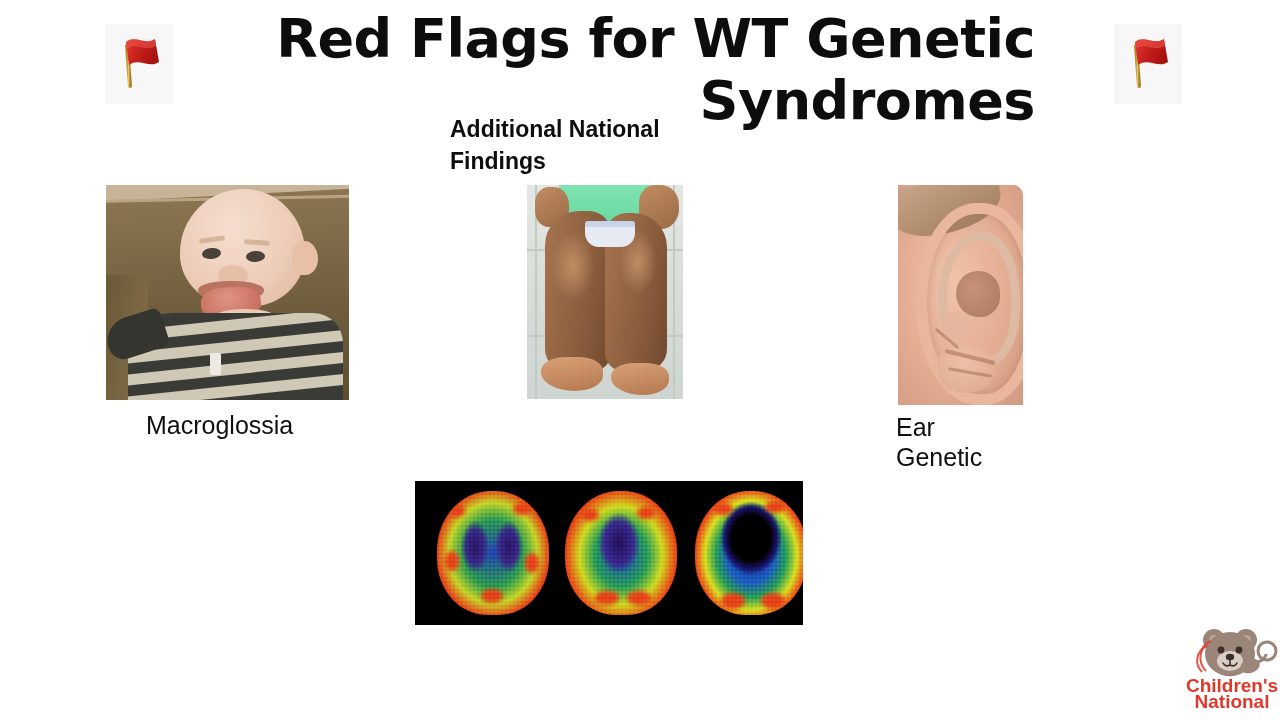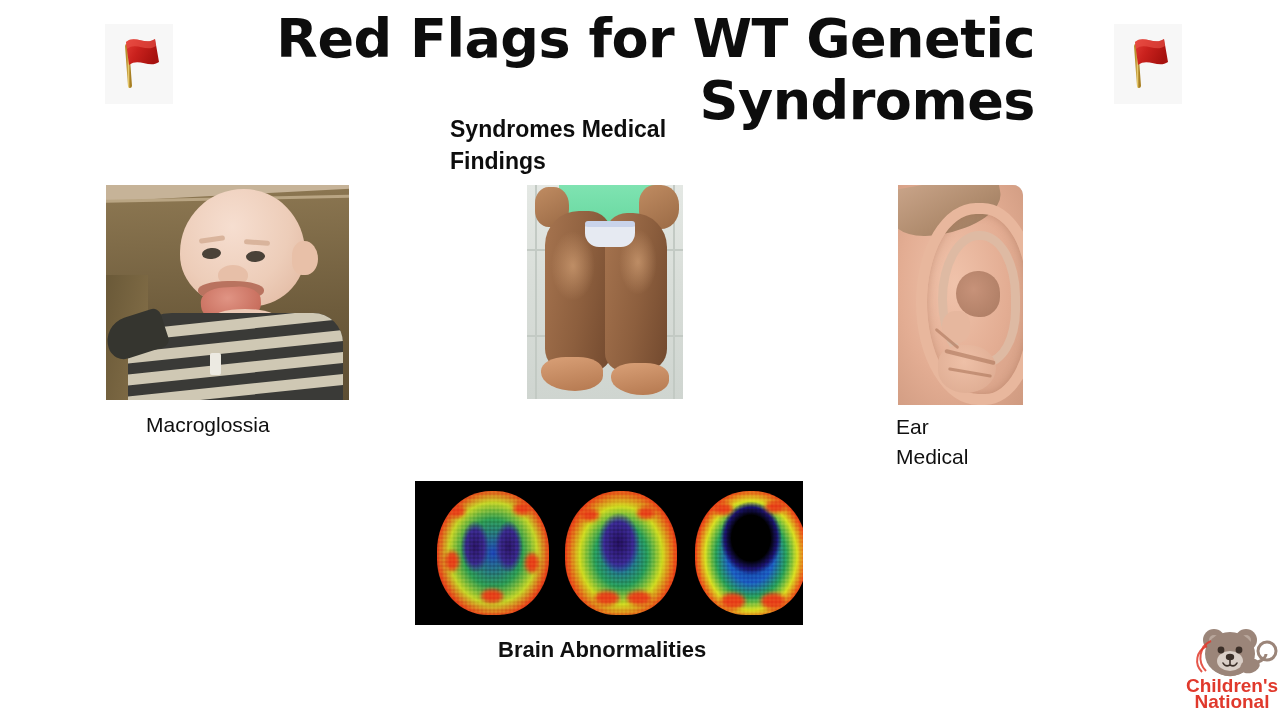--- a/index.html
+++ b/index.html
@@ -262,21 +262,21 @@
   }
   .gyri span {
     position:absolute; background:#e8441a; border-radius:50%;
     filter: blur(2px);
   }
 
   
   .caption {
     position: absolute;
     font-family: "Liberation Sans", sans-serif;
-    font-size: 21px;
+    font-size: 25px;
     line-height: 30px;
     color: #101010;
     z-index: 3;
   }
   #cap-macroglossia { left: 146px; top: 410px; width: 130px; }
   #cap-hemihypertrophy { left: 532px; top: 410px; width: 230px; white-space: nowrap; }
   #cap-ear { left: 896px; top: 412px; width: 110px; }
   #cap-brain {
     left: 498px; top: 634px; width: 230px;
     font-weight: 700; font-size: 22px; line-height: 32px;
@@ -326,21 +326,21 @@
         </linearGradient>
       </defs>
       <path d="M22 22 L25 62" stroke="url(#poleGradR)" stroke-width="4" stroke-linecap="round" fill="none"></path>
       <path d="M21 18 C30 10, 40 22, 50 15 L54 38 C44 45, 34 33, 24 41 Z" fill="url(#flagGradR)"></path>
       <path d="M21 18 C30 10, 40 22, 50 15 L51 22 C41 29, 31 17, 22 25 Z" fill="#ef5a4e" opacity="0.55"></path>
     </svg>
   </div>
 
   <div class="slide-title">Red Flags for WT Genetic Syndromes</div>
 
-  <div class="subtitle">Syndromes Medical Findings</div>
+  <div class="subtitle">Additional National Findings</div>
 
   <div class="photo" id="photo-macroglossia">
     <div class="couch"></div>
     <div class="couch-seam"></div>
     <div class="couch-left"></div>
     <div class="baby-head"></div>
     <div class="baby-ear"></div>
     <div class="baby-brow l"></div>
     <div class="baby-brow r"></div>
     <div class="baby-eye l"></div>
@@ -384,21 +384,21 @@
     <div class="ear-hair"></div>
     <div class="helix"></div>
     <div class="antihelix"></div>
     <div class="concha"></div>
     <div class="tragus"></div>
     <div class="lobe"></div>
     <div class="crease" style="left:46px;top:170px;width:52px;height:4px;transform:rotate(14deg)"></div>
     <div class="crease" style="left:50px;top:186px;width:44px;height:3px;transform:rotate(10deg)"></div>
     <div class="crease" style="left:34px;top:152px;width:30px;height:3px;transform:rotate(40deg)"></div>
   </div>
-  <div class="caption" id="cap-ear">Ear Medical</div>
+  <div class="caption" id="cap-ear">Ear Genetic</div>
 
   <div class="photo" id="photo-brain">
     <div class="brain-slice" id="brain-1">
       <div class="gyri" aria-hidden="true">
         <span style="left:12px;top:14px;width:16px;height:12px"></span>
         <span style="left:76px;top:12px;width:18px;height:12px"></span>
         <span style="left:8px;top:60px;width:14px;height:20px"></span>
         <span style="left:88px;top:62px;width:14px;height:20px"></span>
         <span style="left:44px;top:98px;width:22px;height:14px"></span>
       </div>
@@ -416,21 +416,20 @@
     <div class="brain-slice" id="brain-3">
       <div class="gyri" aria-hidden="true">
         <span style="left:18px;top:12px;width:20px;height:12px"></span>
         <span style="left:70px;top:10px;width:20px;height:12px"></span>
         <span style="left:26px;top:102px;width:24px;height:16px"></span>
         <span style="left:66px;top:102px;width:24px;height:16px"></span>
       </div>
       <div class="slice-noise"></div>
     </div>
   </div>
-  <div class="caption" id="cap-brain">Brain Abnormalities</div>
 
   <div id="logo">
     <svg viewBox="0 0 104 88" xmlns="http://www.w3.org/2000/svg">
       <g>
         <circle cx="34" cy="16" r="11" fill="#9b8579"></circle>
         <circle cx="66" cy="16" r="11" fill="#9b8579"></circle>
         <circle cx="34" cy="16" r="5" fill="#b9a79c"></circle>
         <circle cx="66" cy="16" r="5" fill="#b9a79c"></circle>
         <ellipse cx="50" cy="30" rx="25" ry="22" fill="#9b8579"></ellipse>
         <ellipse cx="50" cy="37" rx="13" ry="10" fill="#d9cec6"></ellipse>

